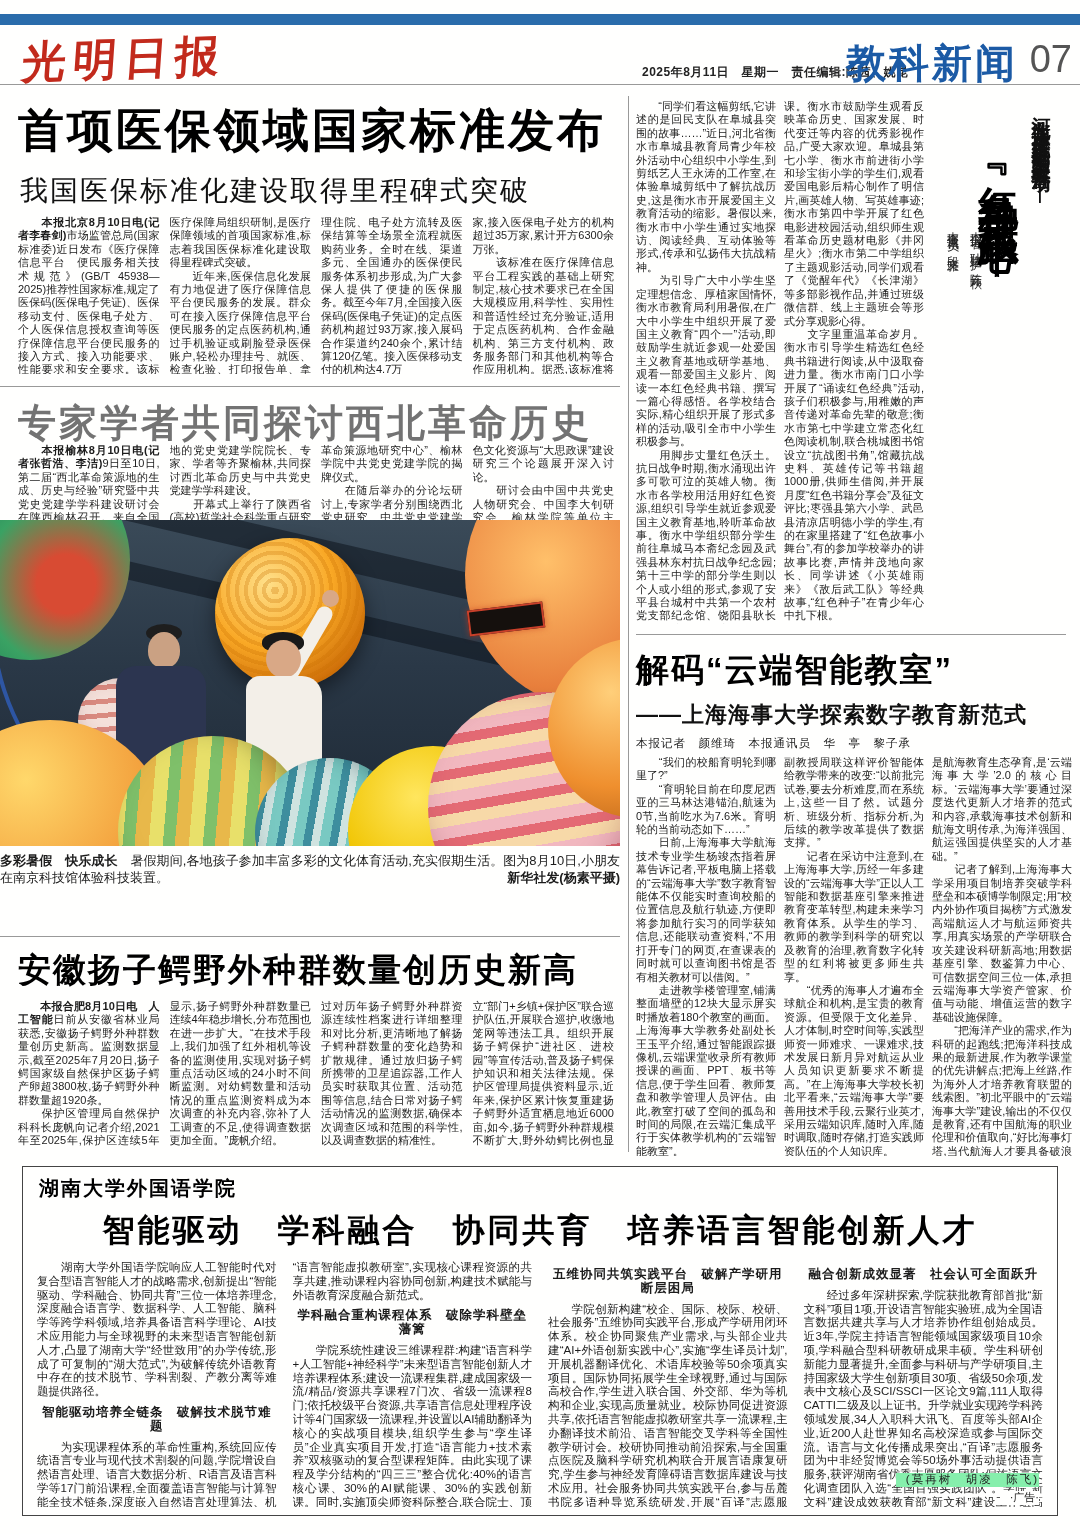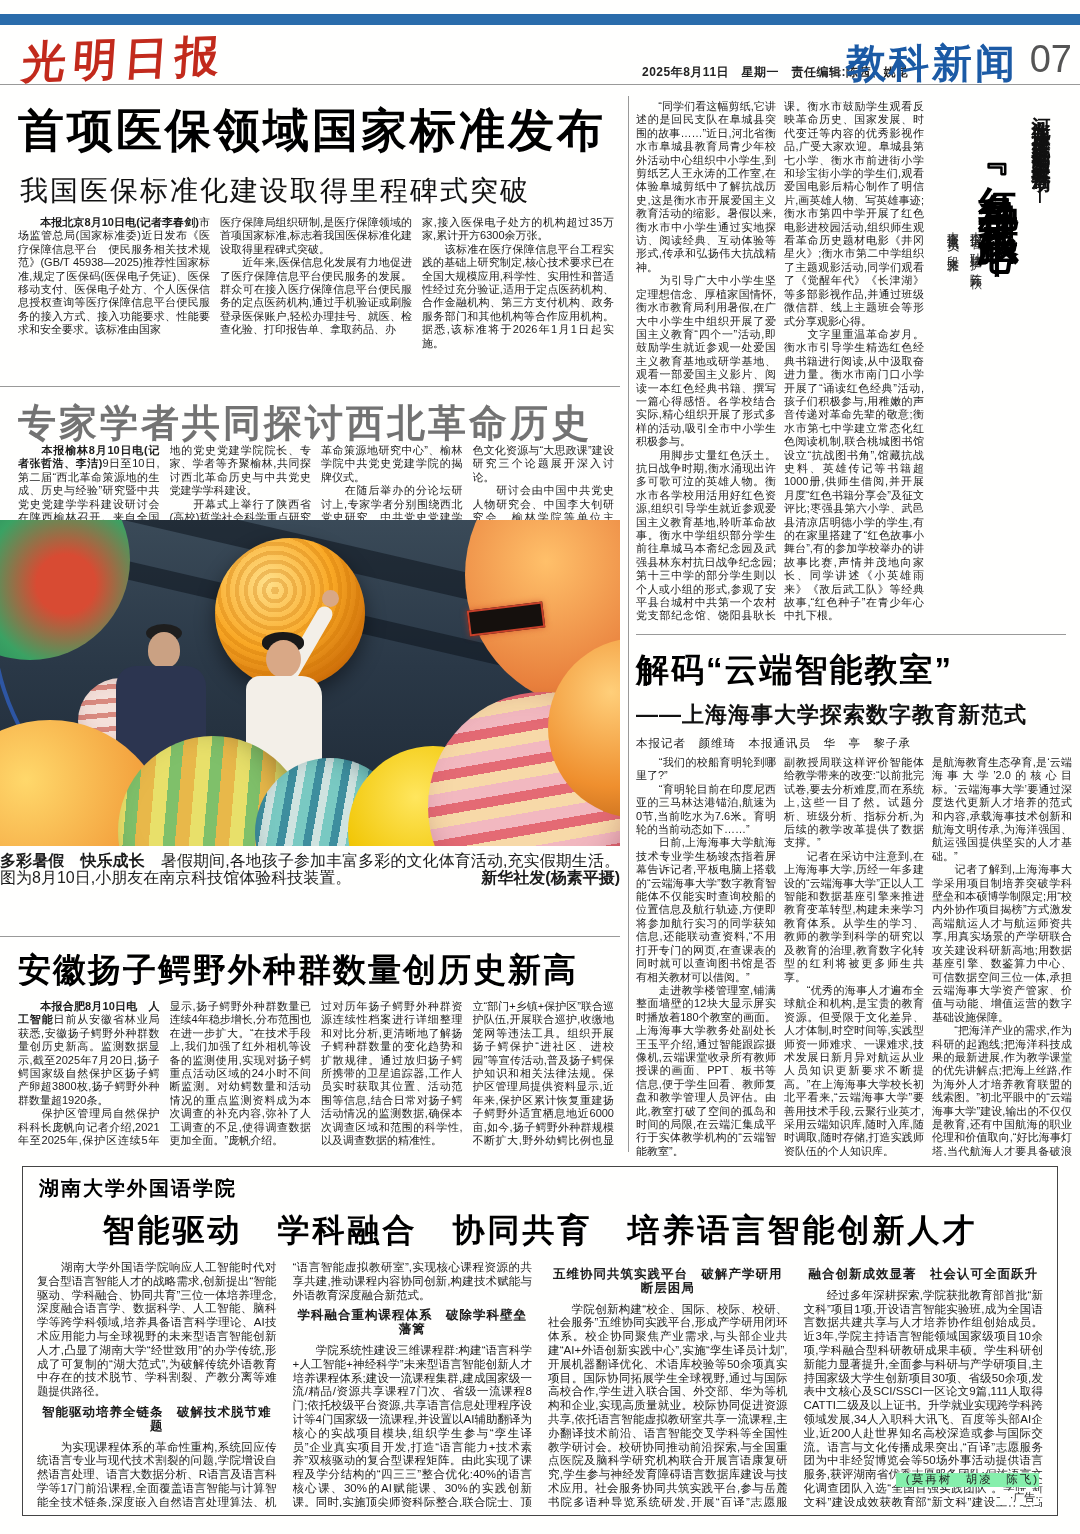--- a/index.html
+++ b/index.html
@@ -70,21 +70,21 @@
   .man-hair{left:146px;top:104px;width:36px;height:18px;background:#1e1e1e;border-radius:50%;}
   .man-head{left:148px;top:112px;width:32px;height:36px;background:#caa183;border-radius:50% 50% 45% 45%;}
   .man-body{left:116px;top:146px;width:90px;height:180px;background:#2c3550;border-radius:20px 20px 0 0;}
   .boy-arm{left:300px;top:82px;width:16px;height:82px;background:#f3efe8;transform:rotate(30deg);border-radius:8px;}
   .boy-hand{left:322px;top:70px;width:17px;height:17px;background:#d9a886;border-radius:50%;}
   .boy-hair{left:262px;top:112px;width:42px;height:20px;background:#191919;border-radius:50% 50% 40% 40%;}
   .boy-head{left:266px;top:120px;width:35px;height:38px;background:#d9a886;border-radius:50%;}
   .boy-body{left:246px;top:156px;width:76px;height:122px;background:#f3efe8;border-radius:14px 20px 4px 4px;}
   .boy-shorts{left:256px;top:276px;width:54px;height:38px;background:#c4303a;}
 
-  .caption{left:0;top:852px;width:620px;font-size:16px;line-height:17px;text-align:justify;position:absolute;}
+  .caption{left:0;top:852px;width:620px;font-size:13px;line-height:17px;text-align:justify;position:absolute;}
   .caption .lead{font-weight:bold;}
   .caption .credit{position:absolute;right:0;bottom:0;background:#fffffe;font-weight:bold;padding-left:10px;}
 
   
   .vtext{writing-mode:vertical-rl;}
   .hs-col{position:absolute;top:100px;width:140px;height:524px;overflow:hidden;
           font-size:11px;line-height:13.4px;text-align:justify;}
   .hs-col p{margin:0;}
   .hs-byline{left:940px;top:222px;height:340px;width:44px;font-size:12px;color:#222;letter-spacing:2px;}
   .hs-byline div{margin-left:6px;}
@@ -123,20 +123,23 @@
 
   <div class="abs h-main">首项医保领域国家标准发布</div>
   <div class="abs h-sub">我国医保标准化建设取得里程碑式突破</div>
   <div class="abs cols" style="left:18px;top:216px;width:596px;height:158px;">
     <div class="col">
         <p class="para">　　<b>本报北京8月10日电(记者李春剑)</b>市场监管总局(国家标准委)近日发布《医疗保障信息平台　便民服务相关技术规范》(GB/T 45938—2025)推荐性国家标准,规定了医保码(医保电子凭证)、医保移动支付、医保电子处方、个人医保信息授权查询等医疗保障信息平台便民服务的接入方式、接入功能要求、性能要求和安全要求。该标准由国家</p>
       </div>
     <div class="col">
         <p class="para">医疗保障局组织研制,是医疗保障领域的首项国家标准,标志着我国医保标准化建设取得里程碑式突破。</p>
         <p class="para">　　近年来,医保信息化发展有力地促进了医疗保障信息平台便民服务的发展。群众可在接入医疗保障信息平台便民服务的定点医药机构,通过手机验证或刷脸登录医保账户,轻松办理挂号、就医、检查化验、打印报告单、拿取药品、办</p>
+      </div>
+    <div class="col">
+        <p class="para">理住院、电子处方流转及医保结算等全场景全流程就医购药业务。全时在线、渠道多元、全国通办的医保便民服务体系初步形成,为广大参保人提供了便捷的医保服务。截至今年7月,全国接入医保码(医保电子凭证)的定点医药机构超过93万家,接入展码合作渠道约240余个,累计结算120亿笔。接入医保移动支付的机构达4.7万</p>
       </div>
     <div class="col">
         <p class="para">家,接入医保电子处方的机构超过35万家,累计开方6300余万张。</p>
         <p class="para">　　该标准在医疗保障信息平台工程实践的基础上研究制定,核心技术要求已在全国大规模应用,科学性、实用性和普适性经过充分验证,适用于定点医药机构、合作金融机构、第三方支付机构、政务服务部门和其他机构等合作应用机构。据悉,该标准将于2026年1月1日起实施。</p>
       </div>
   </div>
 
   <div class="abs rule-h" style="left:0;top:386px;width:620px;"></div>
 
   <div class="abs h2" style="top:398px;">专家学者共同探讨西北革命历史</div>

